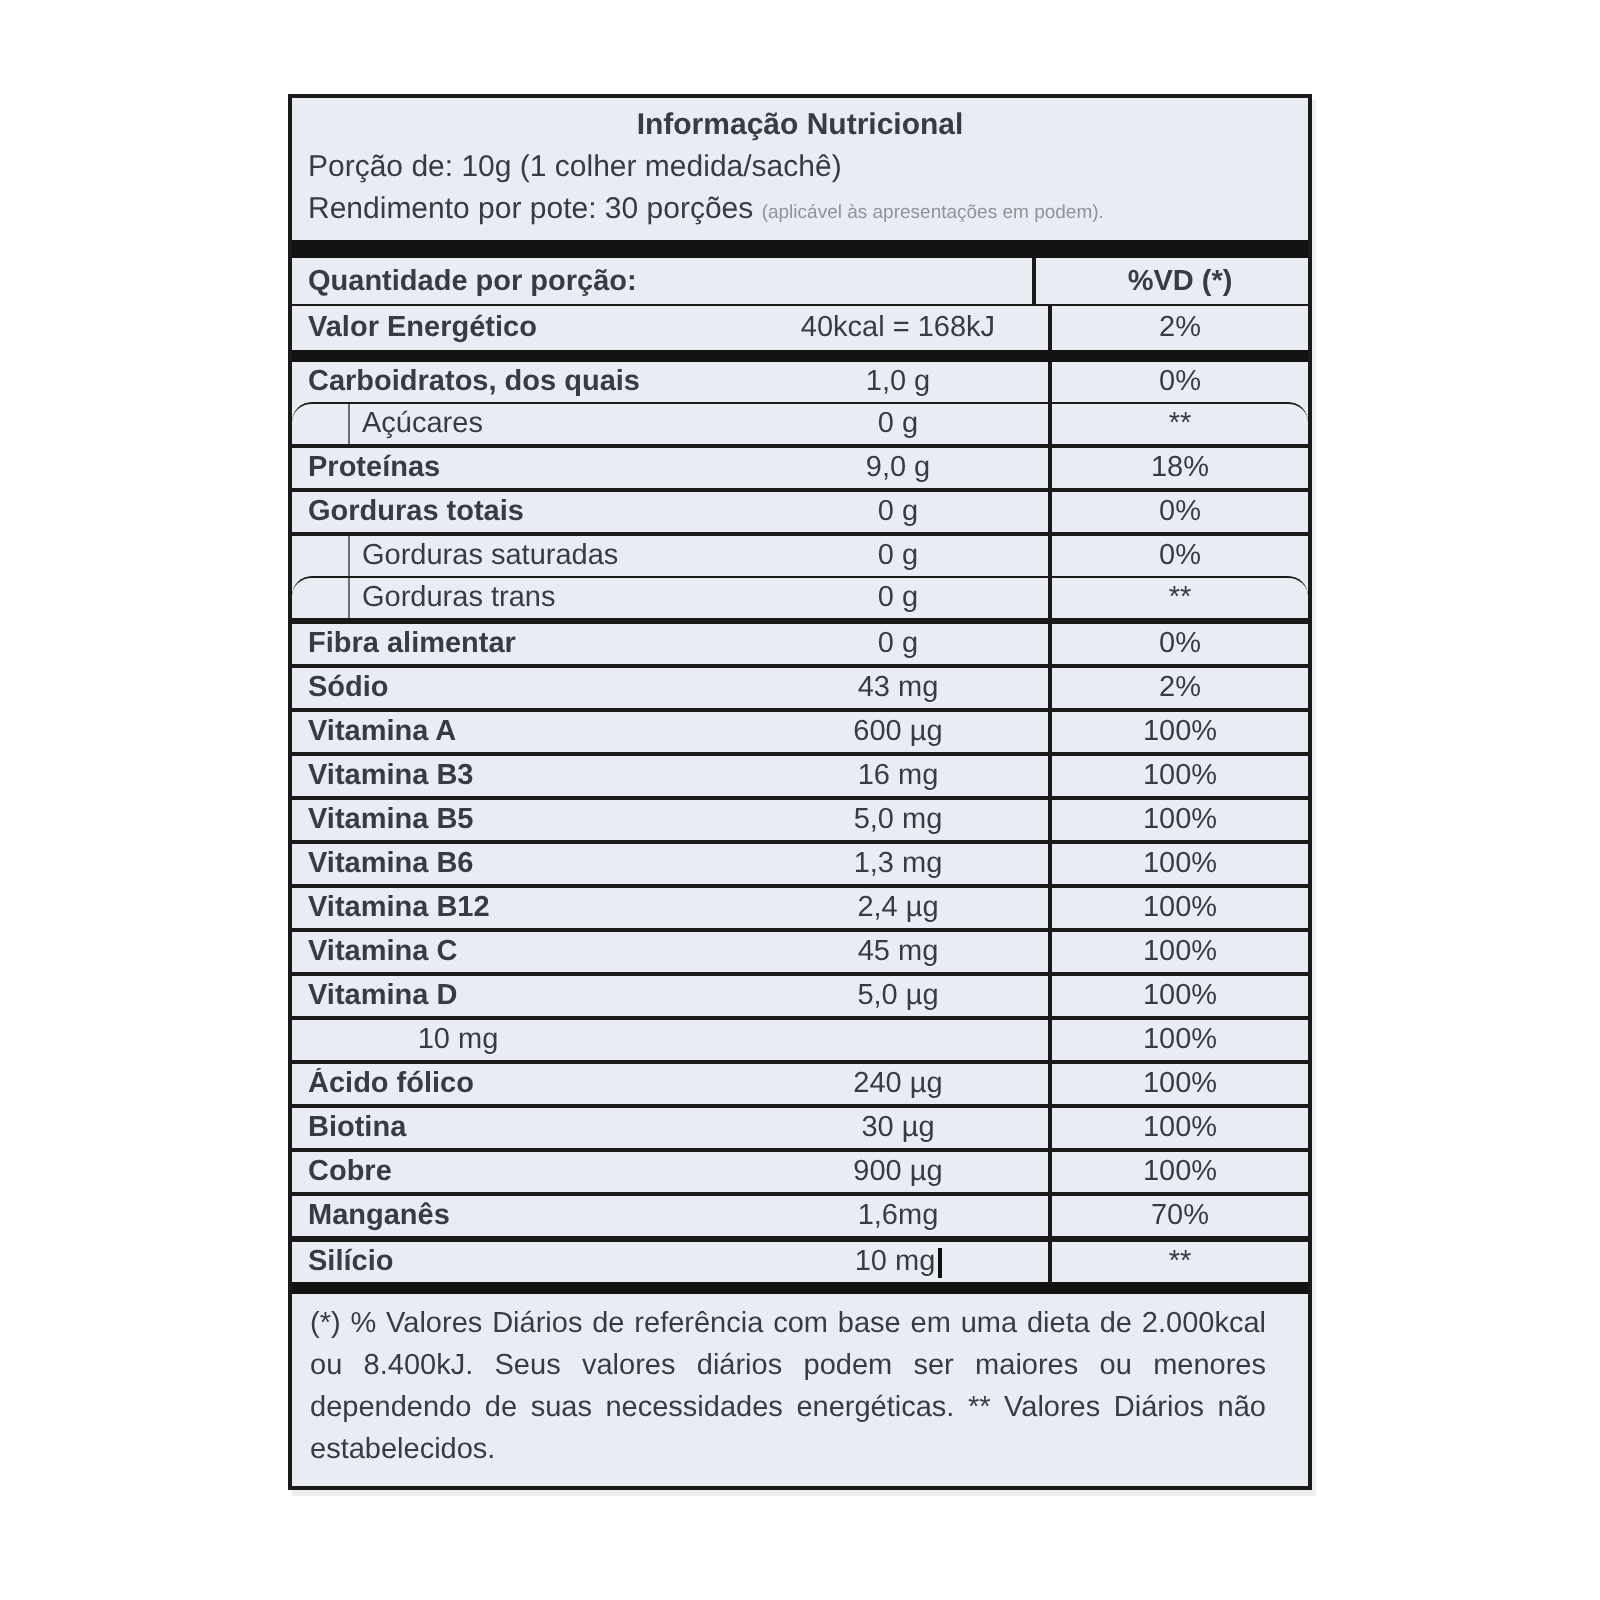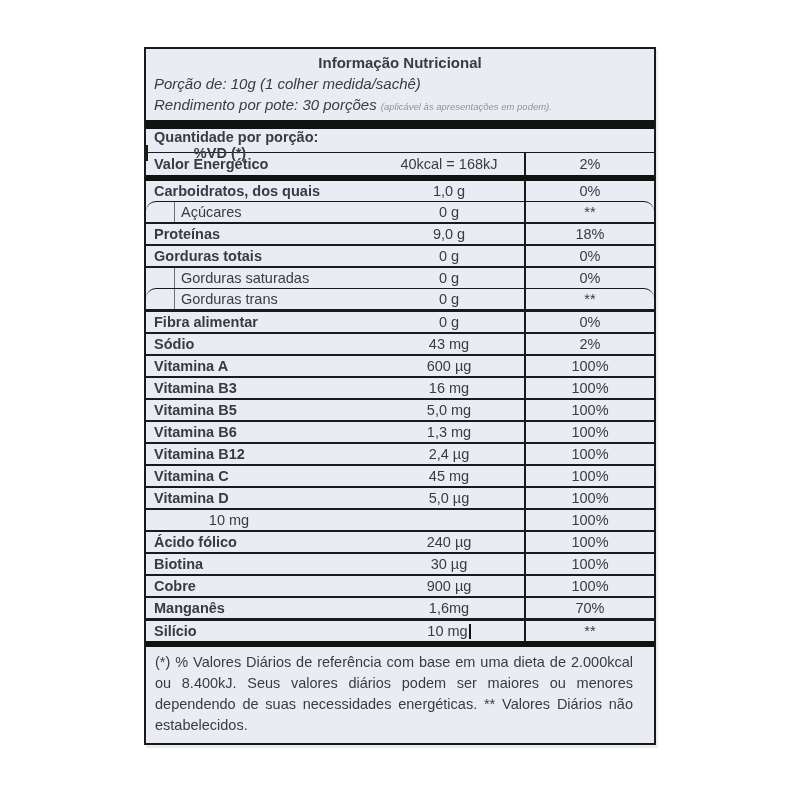--- a/index.html
+++ b/index.html
@@ -21,29 +21,29 @@
     box-shadow: 2px 3px 0 rgba(0,0,0,0.07);
     box-sizing: content-box;
   }
   .head { padding: 3px 8px 3px 8px; }
   .title {
     text-align: center;
     font-weight: bold;
     font-size: 15px;
     line-height: 21px;
   }
-  .hline { font-size: 15px; line-height: 21px; font-style: italic; }
+  .hline { font-size: 15px; line-height: 21px; }
   .note { font-size: 9.5px; color: #8e939b; }
 
   .bar { width: 100%; background: #121212; }
   .bar-lg { height: 9px; }
   .bar-md { height: 6px; }
 
   .row { display: flex; align-items: stretch; }
-  .row.hdr { height: 23px; flex-direction: column; }
+  .row.hdr { height: 23px; }
   .row.energy { height: 22px; border-top: 1px solid #1a1a1a; }
   #rows .row { height: 20px; }
   #rows .row.s1 { border-top: 1px solid #1a1a1a; border-radius: 10px; }
   #rows .row.s2 { border-top: 2px solid #1a1a1a; }
   #rows .row.s3 { border-top: 3px solid #1a1a1a; }
 
   .cell-left {
     flex: 1;
     display: flex;
     align-items: center;

